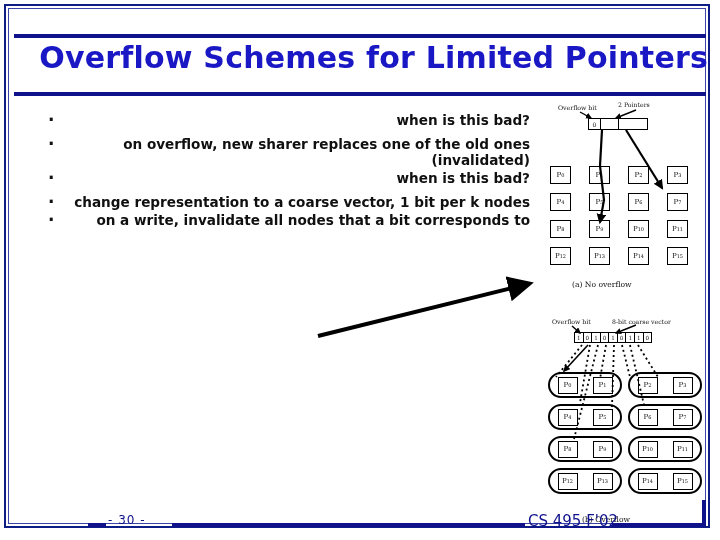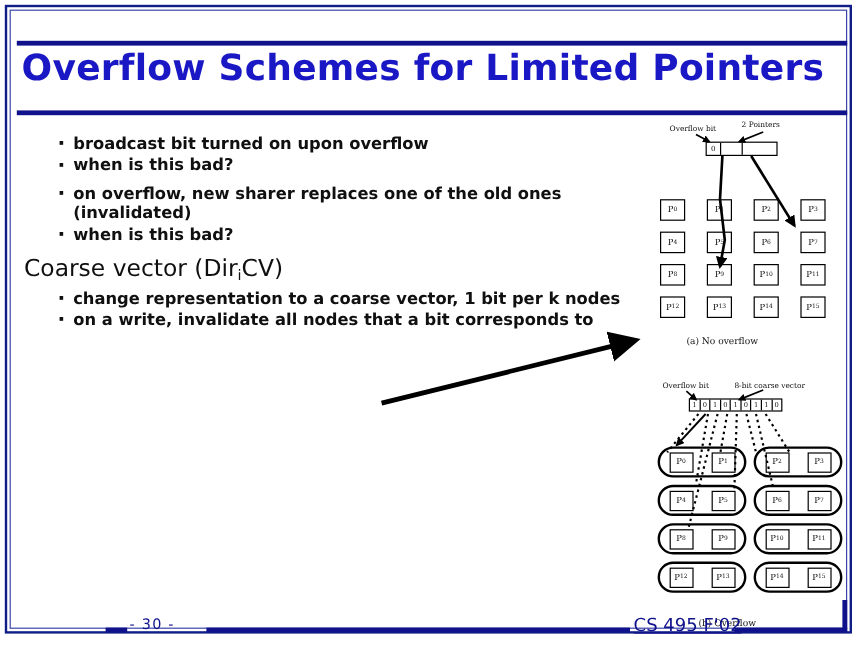--- a/index.html
+++ b/index.html
@@ -1,21 +1,21 @@
 <!DOCTYPE html>
 <html><head>
 <meta charset="utf-8">
 <style>
   html,body{margin:0;padding:0;}
   body{
     width:720px;height:540px;overflow:hidden;
     background:#ffffff;
     font-family:"DejaVu Sans","Liberation Sans",sans-serif;
   }
-  #slide{position:relative;width:720px;height:451px;background:#ffffff;}
+  #slide{position:relative;width:720px;height:451px;background:#ffffff;text-align:right;}
 
   
   .frame-outer{
     position:absolute;left:4px;top:4px;width:706px;height:524px;
     border:2px solid #0f1d86;box-sizing:border-box;
   }
   .frame-inner{
     position:absolute;left:8px;top:8px;width:698px;height:516px;
     border:1px solid #3b45a8;box-sizing:border-box;
   }
@@ -146,30 +146,28 @@
 
   <div class="frame-outer"></div>
   <div class="frame-inner"></div>
 
   <div class="title-band"></div>
   <div class="title-text">Overflow Schemes for Limited Pointers</div>
 
   <div class="body-col">
 
     <ul class="bullets">
-      <li>broadcast bit turned on upon overflow</li>
       <li>when is this bad?</li>
     </ul>
 
     <ul class="bullets">
       <li>on overflow, new sharer replaces one of the old ones (invalidated)</li>
       <li>when is this bad?</li>
     </ul>
 
-    <p class="head gap-b"><span>Coarse vector (Dir</span><span class="sub">i</span><span>CV)</span></p>
     <ul class="bullets">
       <li>change representation to a coarse vector, 1 bit per k nodes</li>
       <li>on a write, invalidate all nodes that a bit corresponds to</li>
     </ul>
   </div>
 
   <div class="big-arrow">
     <svg width="250" height="80" viewBox="0 0 250 80">
       <defs>
         <marker id="ah" markerWidth="7" markerHeight="7" refX="5" refY="3.2" orient="auto" markerUnits="strokeWidth">

